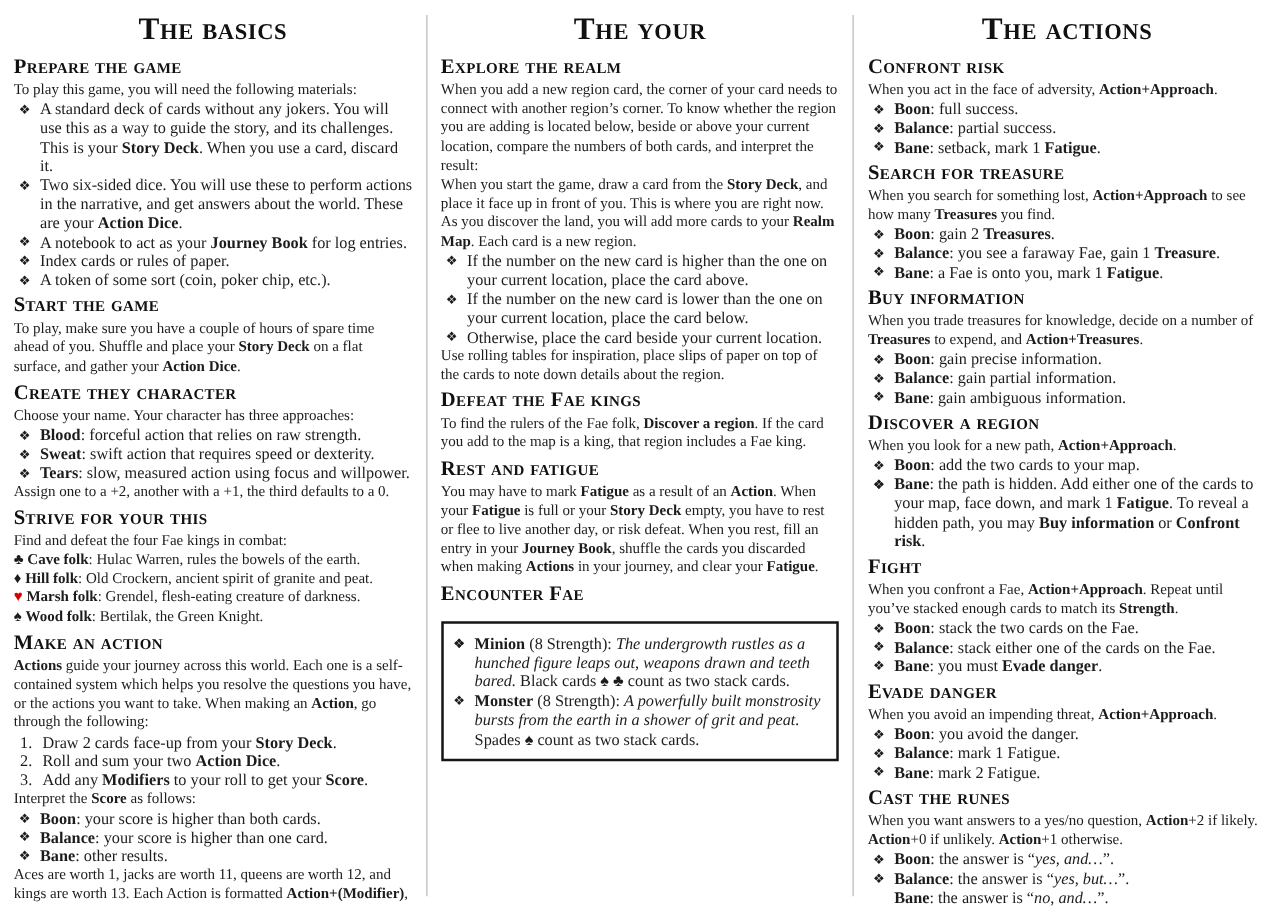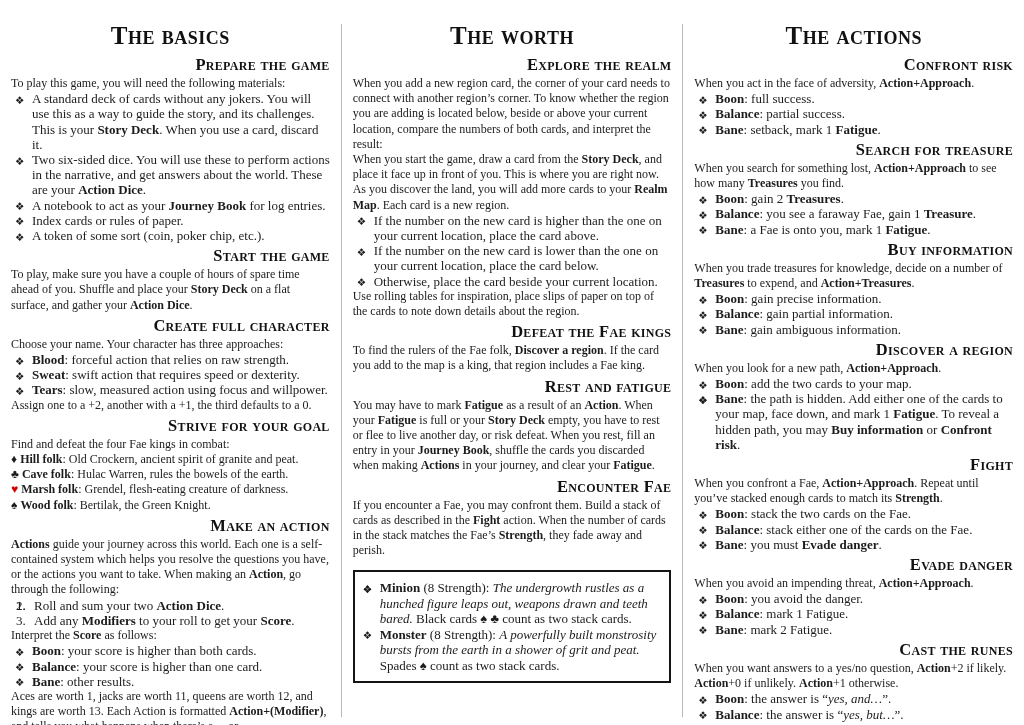--- a/index.html
+++ b/index.html
@@ -1,31 +1,31 @@
 <!DOCTYPE html>
 <html><head>
 <meta charset="utf-8">
 <style>
   html,body{margin:0;padding:0;background:#ffffff;}
   body{width:1024px;height:725px;overflow:hidden;}
   .sheet{
     display:flex;width:1024px;height:725px;box-sizing:border-box;
-    padding:16px 0 0;
+    padding:4px 0 0;
     font-family:"Liberation Serif", serif;
     color:#1c1c1c;background:#ffffff;
   }
   .column{flex:1 1 0;min-width:0;box-sizing:border-box;padding:0 11px;}
   .vdivider{width:1px;background:#b9b9b9;margin:8px 0;flex:0 0 1px;}
   .col-title{
     font-size:25px;font-weight:bold;font-variant:small-caps;
     text-align:center;margin:6px 0 5px;letter-spacing:0.5px;color:#111;
   }
   .sec-heading{
     font-size:16.5px;font-weight:bold;font-variant:small-caps;
-    margin:3px 0 1px;letter-spacing:0.3px;color:#111;text-align:right;
+    margin:3px 0 1px;letter-spacing:0.3px;color:#111;
   }
   .para{margin:0;font-size:12px;line-height:15.2px;}
   .blist,.nlist{margin:0;}
   .li{position:relative;padding-left:21px;font-size:13px;line-height:15.2px;}
   .li .marker{position:absolute;left:4px;top:0;}
   .blist .marker{font-size:10.5px;top:1.5px;}
   .nlist .li{padding-left:23px;}
   .nlist .marker{left:5px;}
   .fae-box{
     border:2px solid #151515;margin:12px 0 0;
@@ -47,69 +47,68 @@
         <p class="para">To play this game, you will need the following materials:</p>
         <div class="blist">
           <div class="li"><span class="marker">❖</span><span>A standard deck of cards without any jokers. You will use this as a way to guide the story, and its challenges. This is your <b>Story Deck</b>. When you use a card, discard it.</span></div>
           <div class="li"><span class="marker">❖</span><span>Two six-sided dice. You will use these to perform actions in the narrative, and get answers about the world. These are your <b>Action Dice</b>.</span></div>
           <div class="li"><span class="marker">❖</span><span>A notebook to act as your <b>Journey Book</b> for log entries.</span></div>
           <div class="li"><span class="marker">❖</span><span>Index cards or rules of paper.</span></div>
           <div class="li"><span class="marker">❖</span><span>A token of some sort (coin, poker chip, etc.).</span></div>
         </div>
         <h2 class="sec-heading">Start the game</h2>
         <p class="para">To play, make sure you have a couple of hours of spare time ahead of you. Shuffle and place your <b>Story Deck</b> on a flat surface, and gather your <b>Action Dice</b>.</p>
-        <h2 class="sec-heading">Create full character</h2>
+        <h2 class="sec-heading">Create they character</h2>
         <p class="para">Choose your name. Your character has three approaches:</p>
         <div class="blist">
           <div class="li"><span class="marker">❖</span><span><b>Blood</b>: forceful action that relies on raw strength.</span></div>
           <div class="li"><span class="marker">❖</span><span><b>Sweat</b>: swift action that requires speed or dexterity.</span></div>
           <div class="li"><span class="marker">❖</span><span><b>Tears</b>: slow, measured action using focus and willpower.</span></div>
         </div>
         <p class="para">Assign one to a +2, another with a +1, the third defaults to a 0.</p>
-        <h2 class="sec-heading">Strive for your goal</h2>
+        <h2 class="sec-heading">Strive for your this</h2>
         <p class="para">Find and defeat the four Fae kings in combat:</p>
+        <p class="para">♣ <b>Cave folk</b>: Hulac Warren, rules the bowels of the earth.</p>
         <p class="para">♦ <b>Hill folk</b>: Old Crockern, ancient spirit of granite and peat.</p>
-        <p class="para">♣ <b>Cave folk</b>: Hulac Warren, rules the bowels of the earth.</p>
         <p class="para"><span class="red">♥</span> <b>Marsh folk</b>: Grendel, flesh-eating creature of darkness.</p>
         <p class="para">♠ <b>Wood folk</b>: Bertilak, the Green Knight.</p>
         <h2 class="sec-heading">Make an action</h2>
         <p class="para"><b>Actions</b> guide your journey across this world. Each one is a self-contained system which helps you resolve the questions you have, or the actions you want to take. When making an <b>Action</b>, go through the following:</p>
         <div class="nlist">
-          <div class="li"><span class="marker">1.</span></div>
+          <div class="li"><span class="marker">1.</span><span>Draw 2 cards face-up from your <b>Story Deck</b>.</span></div>
           <div class="li"><span class="marker">2.</span><span>Roll and sum your two <b>Action Dice</b>.</span></div>
           <div class="li"><span class="marker">3.</span><span>Add any <b>Modifiers</b> to your roll to get your <b>Score</b>.</span></div>
         </div>
         <p class="para">Interpret the <b>Score</b> as follows:</p>
         <div class="blist">
           <div class="li"><span class="marker">❖</span><span><b>Boon</b>: your score is higher than both cards.</span></div>
           <div class="li"><span class="marker">❖</span><span><b>Balance</b>: your score is higher than one card.</span></div>
           <div class="li"><span class="marker">❖</span><span><b>Bane</b>: other results.</span></div>
         </div>
         <p class="para">Aces are worth 1, jacks are worth 11, queens are worth 12, and kings are worth 13. Each Action is formatted <b>Action+(Modifier)</b>, and tells you what happens when there’s a , , or .</p>
       </div>
   </section>
   <div class="vdivider"></div>
   <section class="column">
-    <h1 class="col-title">The worth</h1>
+    <h1 class="col-title">The your</h1>
     <div class="col-body">
         <h2 class="sec-heading">Explore the realm</h2>
         <p class="para">When you add a new region card, the corner of your card needs to connect with another region’s corner. To know whether the region you are adding is located below, beside or above your current location, compare the numbers of both cards, and interpret the result:</p>
         <p class="para">When you start the game, draw a card from the <b>Story Deck</b>, and place it face up in front of you. This is where you are right now. As you discover the land, you will add more cards to your <b>Realm Map</b>. Each card is a new region.</p>
         <div class="blist">
           <div class="li"><span class="marker">❖</span><span>If the number on the new card is higher than the one on your current location, place the card above.</span></div>
           <div class="li"><span class="marker">❖</span><span>If the number on the new card is lower than the one on your current location, place the card below.</span></div>
           <div class="li"><span class="marker">❖</span><span>Otherwise, place the card beside your current location.</span></div>
         </div>
         <p class="para">Use rolling tables for inspiration, place slips of paper on top of the cards to note down details about the region.</p>
         <h2 class="sec-heading">Defeat the Fae kings</h2>
         <p class="para">To find the rulers of the Fae folk, <b>Discover a region</b>. If the card you add to the map is a king, that region includes a Fae king.</p>
         <h2 class="sec-heading">Rest and fatigue</h2>
         <p class="para">You may have to mark <b>Fatigue</b> as a result of an <b>Action</b>. When your <b>Fatigue</b> is full or your <b>Story Deck</b> empty, you have to rest or flee to live another day, or risk defeat. When you rest, fill an entry in your <b>Journey Book</b>, shuffle the cards you discarded when making <b>Actions</b> in your journey, and clear your <b>Fatigue</b>.</p>
         <h2 class="sec-heading">Encounter Fae</h2>
-        <p class="para">If you encounter a Fae, you may confront them. Build a stack of cards as described in the <b>Fight</b> action. When the number of cards in the stack matches the Fae’s <b>Strength</b>, they fade away and perish.</p>
         <div class="fae-box">
           <div class="blist">
             <div class="li"><span class="marker">❖</span></div>
             <div class="li"><span class="marker">❖</span><span><b>Minion</b> (8 Strength): <i>The undergrowth rustles as a hunched figure leaps out, weapons drawn and teeth bared.</i> Black cards ♠ ♣ count as two stack cards.</span></div>
             <div class="li"><span class="marker">❖</span><span><b>Monster</b> (8 Strength): <i>A powerfully built monstrosity bursts from the earth in a shower of grit and peat.</i> Spades ♠ count as two stack cards.</span></div>
           </div>
         </div>
       </div>
   </section>
   <div class="vdivider"></div>

